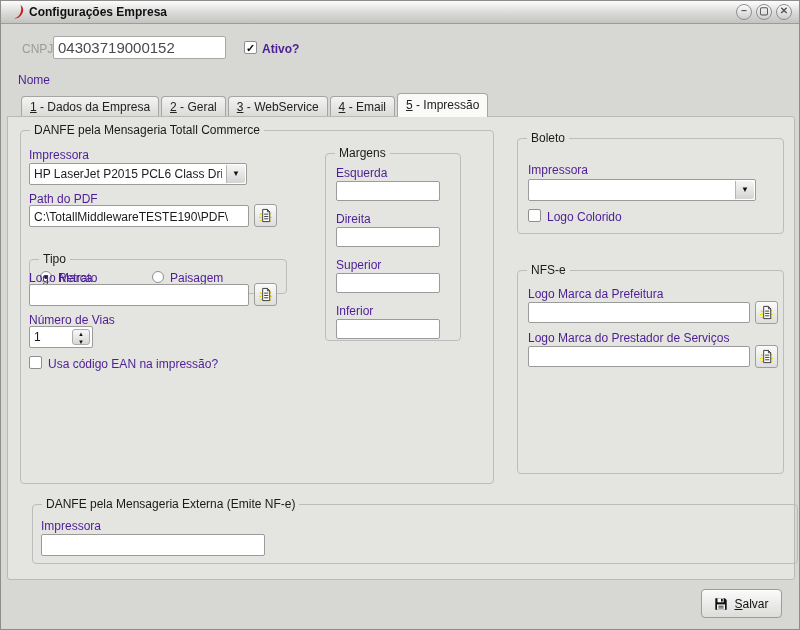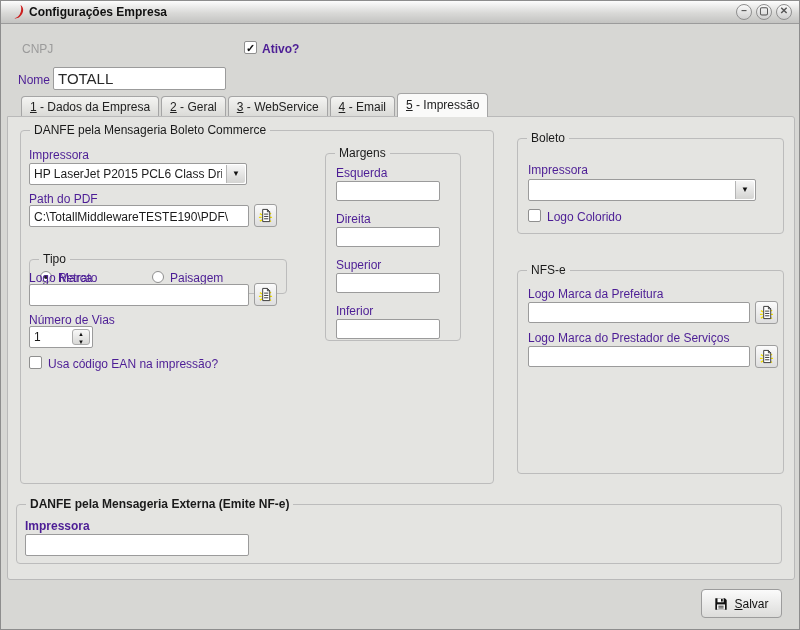--- a/index.html
+++ b/index.html
@@ -120,37 +120,37 @@
       </div>
     <div class="winbtn winbtn-max">
         <span>▢</span>
       </div>
     <div class="winbtn winbtn-close">
         <span>✕</span>
       </div>
   </div>
 
   <span class="lbl lbl-dim" style="left:21px; top:41px;">CNPJ</span>
+  <div class="field field-dim" style="left:52px; top:35px; width:173px; height:23px;">04303719000152</div>
   <div class="checkbox" style="left:243px; top:40px;">✓</div>
   <span class="lbl" style="left:261px; top:41px; font-weight:bold;">Ativo?</span>
   <span class="lbl" style="left:17px; top:72px;">Nome</span>
-  <div class="field" style="left:52px; top:66px; width:173px; height:23px;">TOTALL</div>
 
   <div class="tabs">
     <div class="tab"><u>1</u><span> - Dados da Empresa</span></div>
     <div class="tab"><u>2</u><span> - Geral</span></div>
     <div class="tab"><u>3</u><span> - WebService</span></div>
     <div class="tab"><u>4</u><span> - Email</span></div>
     <div class="tab active"><u>5</u><span> - Impressão</span></div>
   </div>
 
   <div class="page">
 
     <div class="group" style="left:12px; top:13px; width:474px; height:354px;">
-      <span class="group-title">DANFE pela Mensageria Boleto Commerce</span>
+      <span class="group-title">DANFE pela Mensageria Totall Commerce</span>
 
       <span class="lbl" style="left:8px; top:17px;">Impressora</span>
       <div class="combo" style="left:8px; top:32px; width:218px; height:22px;">
         <span class="combo-text">HP LaserJet P2015 PCL6 Class Driver</span>
         <span class="combo-btn">▼</span>
       </div>
 
       <span class="lbl" style="left:8px; top:61px;">Path do PDF</span>
       <div class="field field-sm" style="left:8px; top:74px; width:220px; height:22px; color:#1a1a1a;">C:\TotallMiddlewareTESTE190\PDF\</div>
       <div class="iconbtn" style="left:233px; top:73px;">
@@ -275,21 +275,21 @@
           <path d="M10 1.5 v2.5 h2.5" fill="none" stroke="#333" stroke-width="1"></path>
           <g stroke="#333" stroke-width="1">
               <line x1="6.5" y1="6.5" x2="11" y2="6.5"></line>
               <line x1="6.5" y1="9" x2="11" y2="9"></line>
               <line x1="6.5" y1="11.5" x2="11" y2="11.5"></line>
             </g>
         </svg>
       </div>
     </div>
 
-    <div class="group" style="left:8px; top:387px; width:766px; height:60px;font-weight:bold;">
+    <div class="group" style="left:24px; top:387px; width:766px; height:60px;">
       <span class="group-title">DANFE pela Mensageria Externa (Emite NF-e)</span>
       <span class="lbl" style="left:8px; top:14px;">Impressora</span>
       <div class="field field-sm" style="left:8px; top:29px; width:224px; height:22px;"></div>
     </div>
   </div>
 
   <div class="footer-btn">
     <svg width="14" height="14" viewBox="0 0 16 16">
       <path d="M1.5 1.5 h11 l2 2 v11 h-13 Z" fill="#111"></path>
       <rect x="4" y="1.5" width="7" height="4.5" fill="#fff"></rect>

